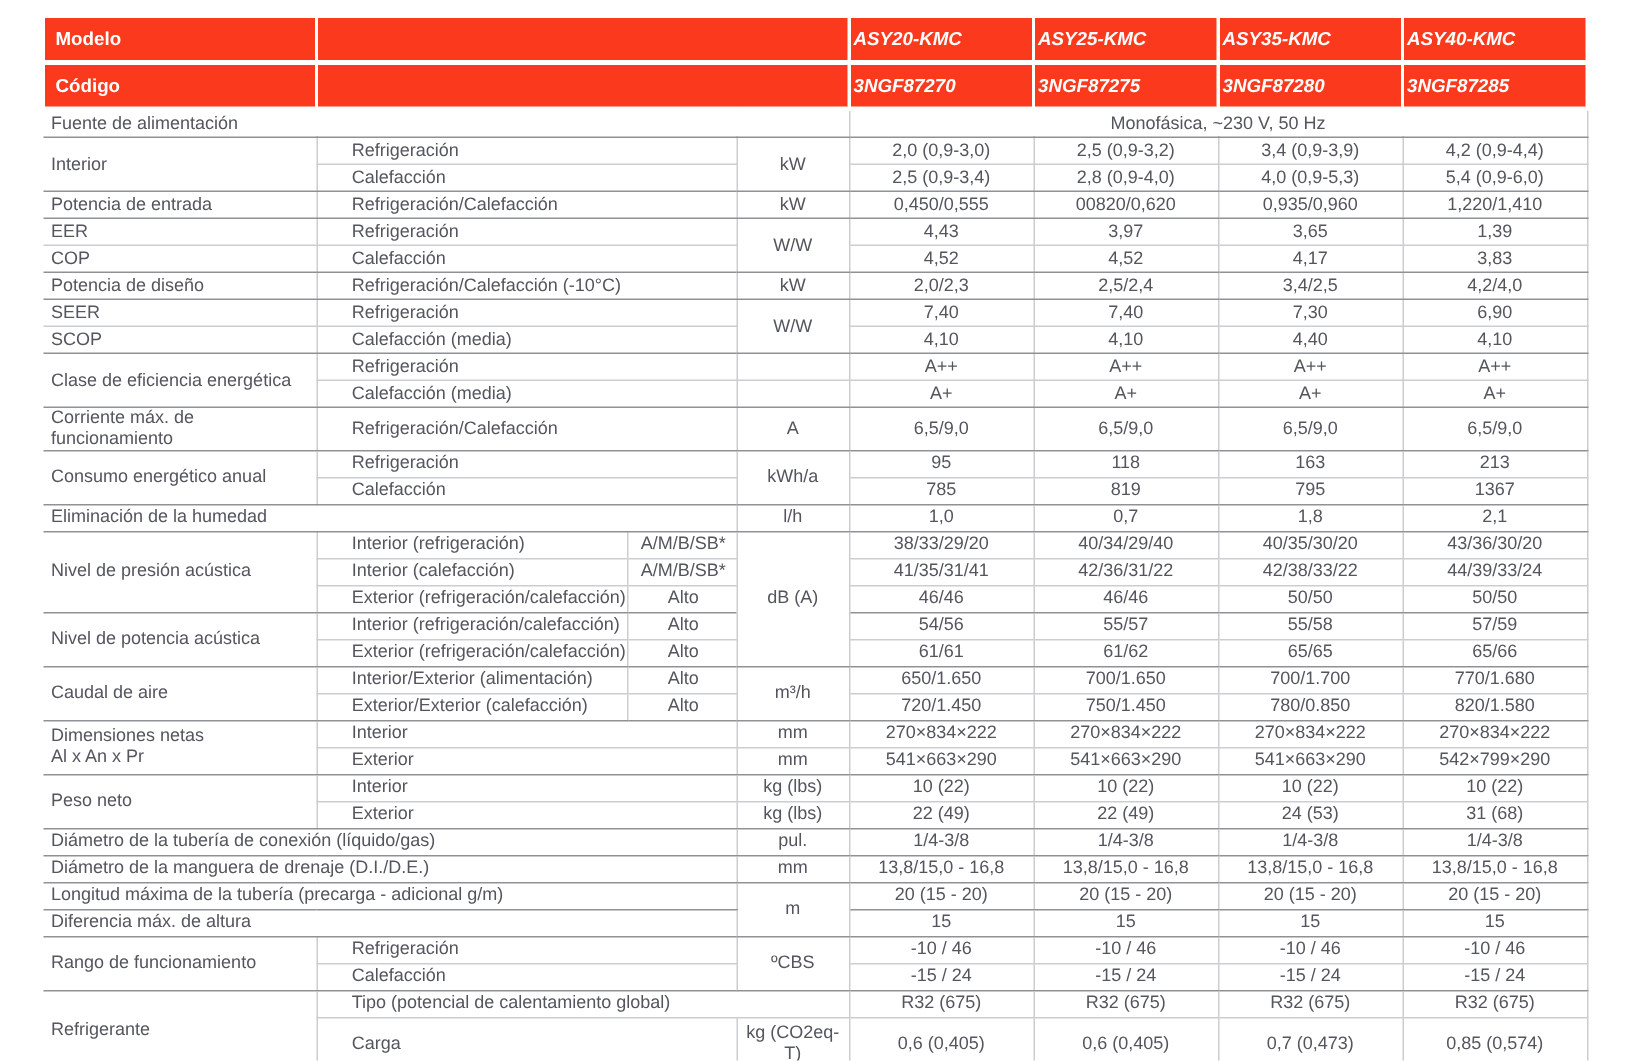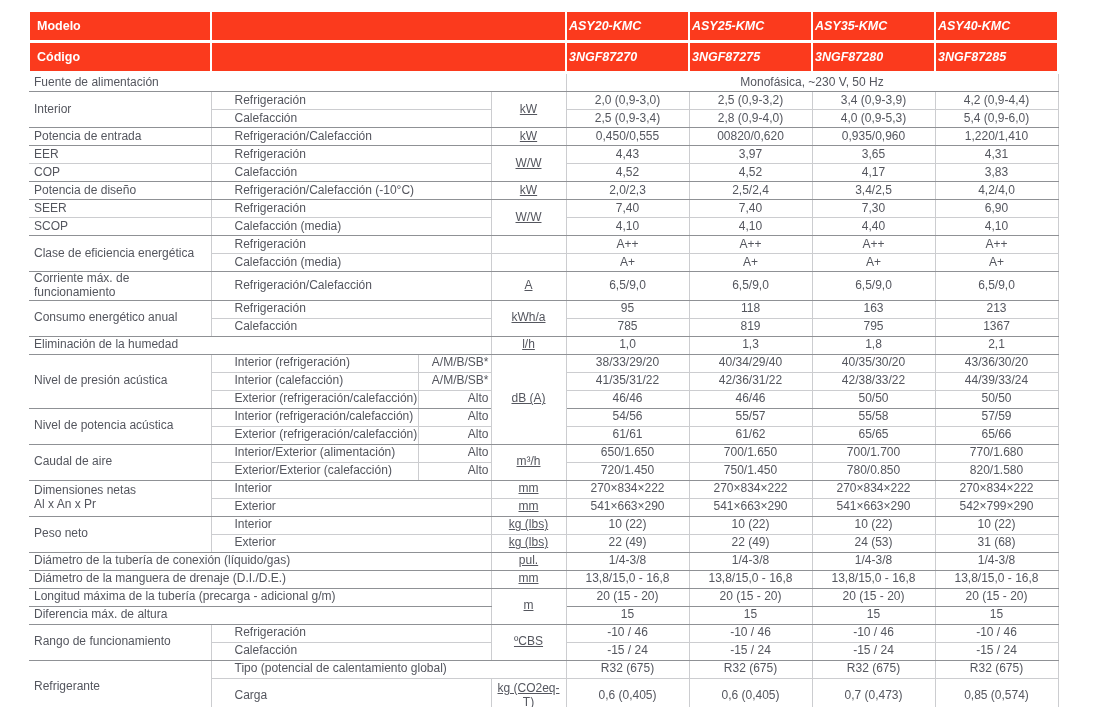--- a/index.html
+++ b/index.html
@@ -24,22 +24,22 @@
     overflow:hidden;
     white-space:nowrap;
   }
   
   td.lab, td.rlab{border-left:none;margin-left:48px;}
   td.lab{
     text-align:left;padding-left:5px;
     white-space:pre-line;
   }
   td.sub{text-align:left;padding-left:23px;margin-top:12px;}
-  td.mode{text-align:right;padding-left:4px;}
-  td.unit{text-align:center;white-space:normal;text-decoration:underline;}
+  td.mode{text-align:center;padding-left:4px;}
+  td.unit{text-align:center;white-space:normal;}
   td.val{text-align:center;}
   
   tr.sect td{border-bottom-color:#8F9195;}
   td[rowspan]{border-bottom-color:#8F9195;}
   
   tr.red td{
     background:#FB3A1D;
     color:#ffffff;
     font-weight:bold;
     font-size:12.5px;
@@ -111,21 +111,21 @@
         <td class="val">0,935/0,960</td>
         <td class="val">1,220/1,410</td>
       </tr>
       <tr>
         <td class="lab">EER</td>
         <td class="sub" colspan="2">Refrigeración</td>
         <td class="unit" rowspan="2">W/W</td>
         <td class="val">4,43</td>
         <td class="val">3,97</td>
         <td class="val">3,65</td>
-        <td class="val">4,31</td>
+        <td class="val">1,39</td>
       </tr>
       <tr class="sect">
         <td class="lab">COP</td>
         <td class="sub" colspan="2">Calefacción</td>
         <td class="val">4,52</td>
         <td class="val">4,52</td>
         <td class="val">4,17</td>
         <td class="val">3,83</td>
       </tr>
       <tr class="sect">
@@ -193,38 +193,38 @@
         <td class="sub" colspan="2">Calefacción</td>
         <td class="val">785</td>
         <td class="val">819</td>
         <td class="val">795</td>
         <td class="val">1367</td>
       </tr>
       <tr class="sect">
         <td class="lab" colspan="3">Eliminación de la humedad</td>
         <td class="unit">l/h</td>
         <td class="val">1,0</td>
-        <td class="val">1,3</td>
+        <td class="val">0,7</td>
         <td class="val">1,8</td>
         <td class="val">2,1</td>
       </tr>
       <tr>
         <td class="lab" rowspan="3">Nivel de presión acústica</td>
         <td class="sub">Interior (refrigeración)</td>
         <td class="mode">A/M/B/SB*</td>
         <td class="unit" rowspan="5">dB (A)</td>
         <td class="val">38/33/29/20</td>
         <td class="val">40/34/29/40</td>
         <td class="val">40/35/30/20</td>
         <td class="val">43/36/30/20</td>
       </tr>
       <tr>
         <td class="sub">Interior (calefacción)</td>
         <td class="mode">A/M/B/SB*</td>
-        <td class="val">41/35/31/22</td>
+        <td class="val">41/35/31/41</td>
         <td class="val">42/36/31/22</td>
         <td class="val">42/38/33/22</td>
         <td class="val">44/39/33/24</td>
       </tr>
       <tr class="sect">
         <td class="sub">Exterior (refrigeración/calefacción)</td>
         <td class="mode">Alto</td>
         <td class="val">46/46</td>
         <td class="val">46/46</td>
         <td class="val">50/50</td>

